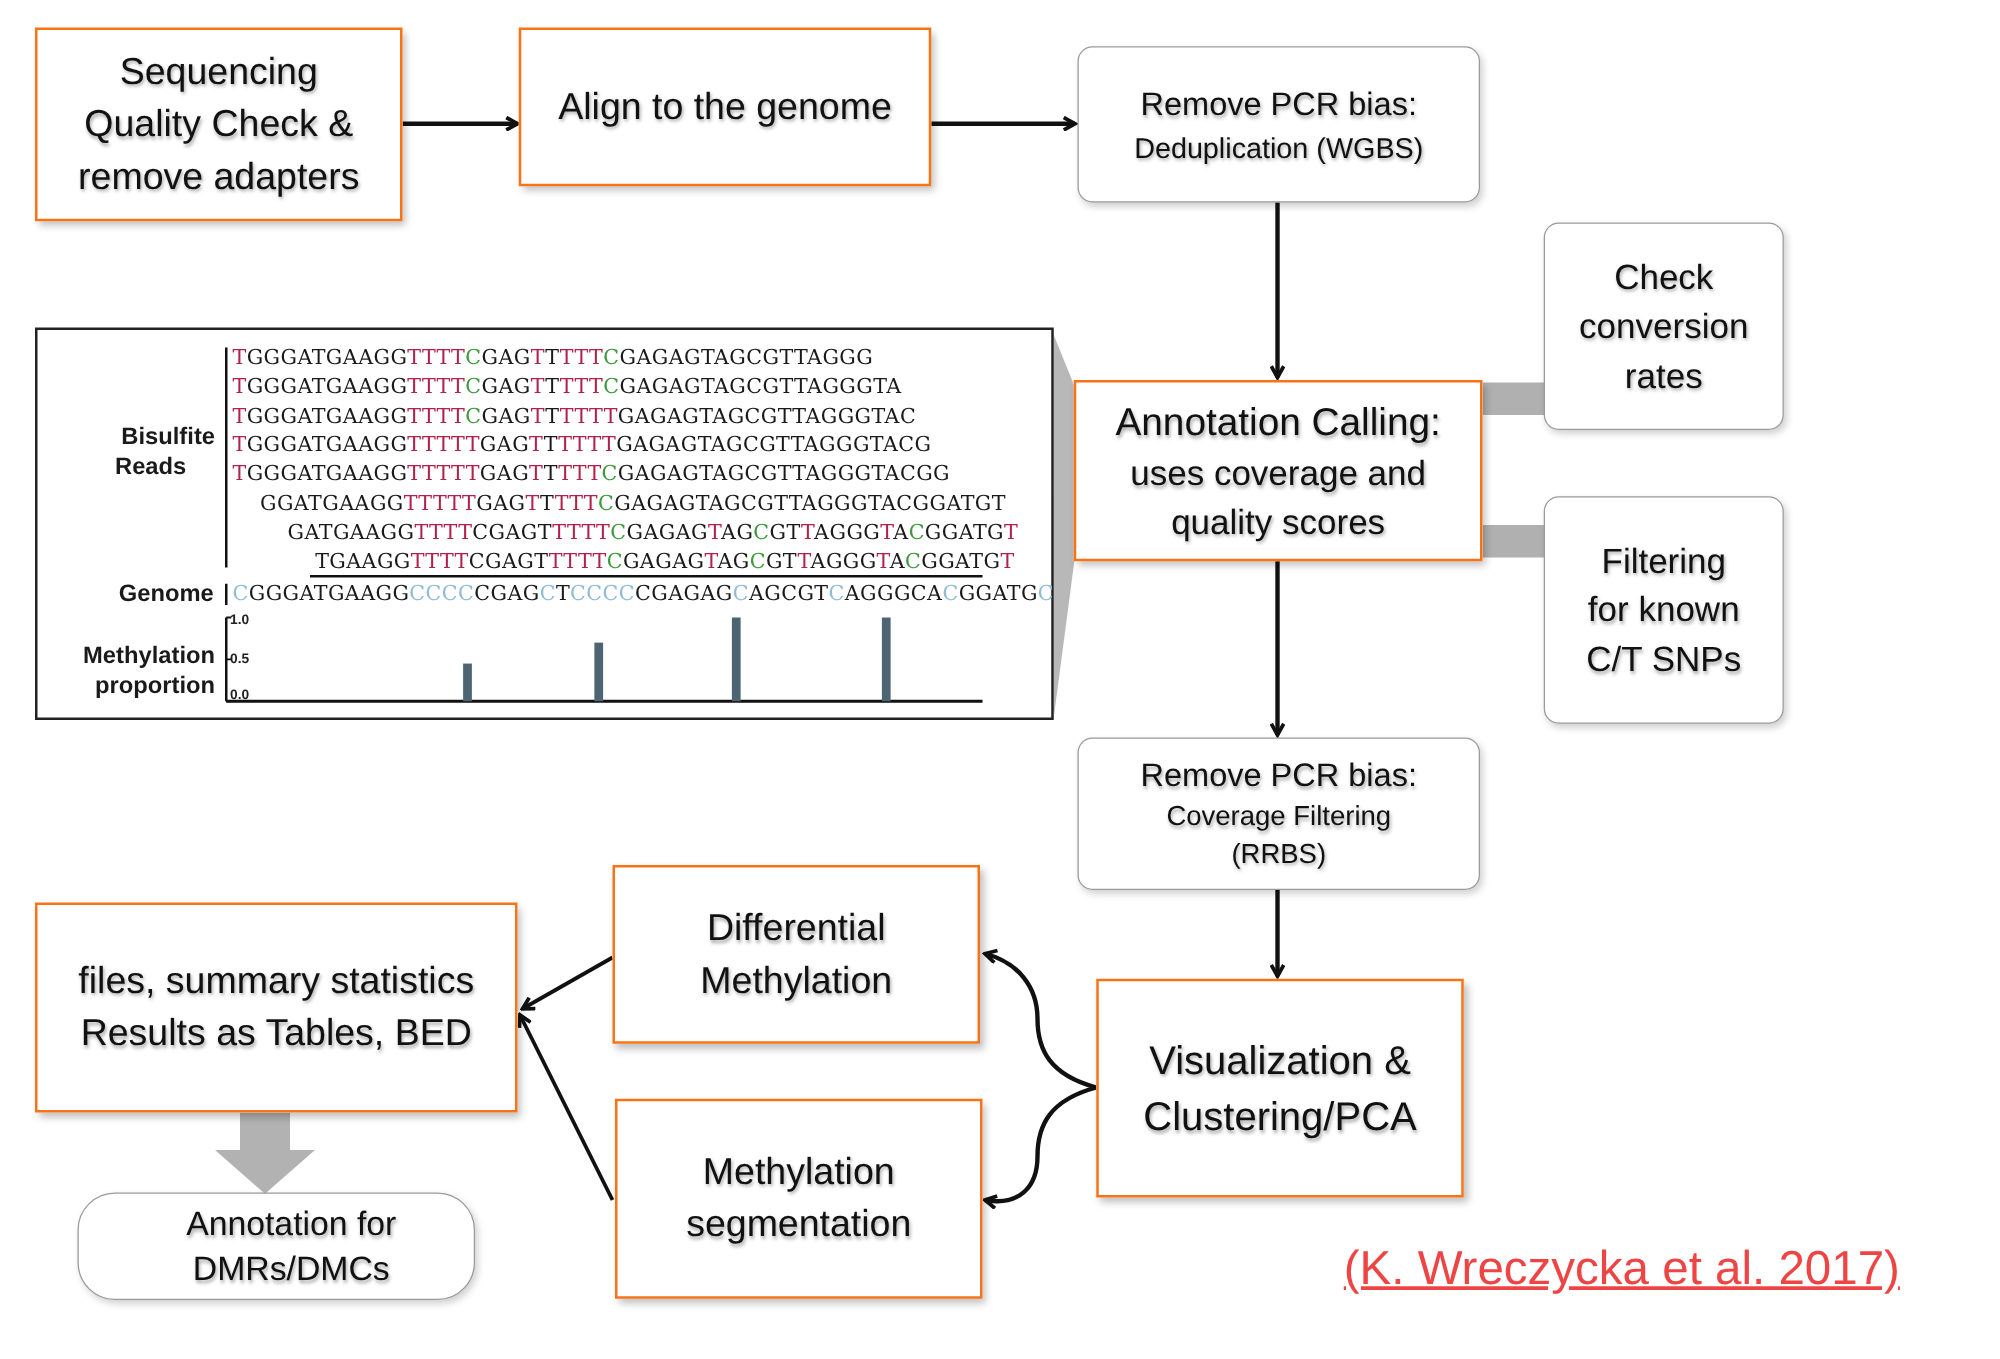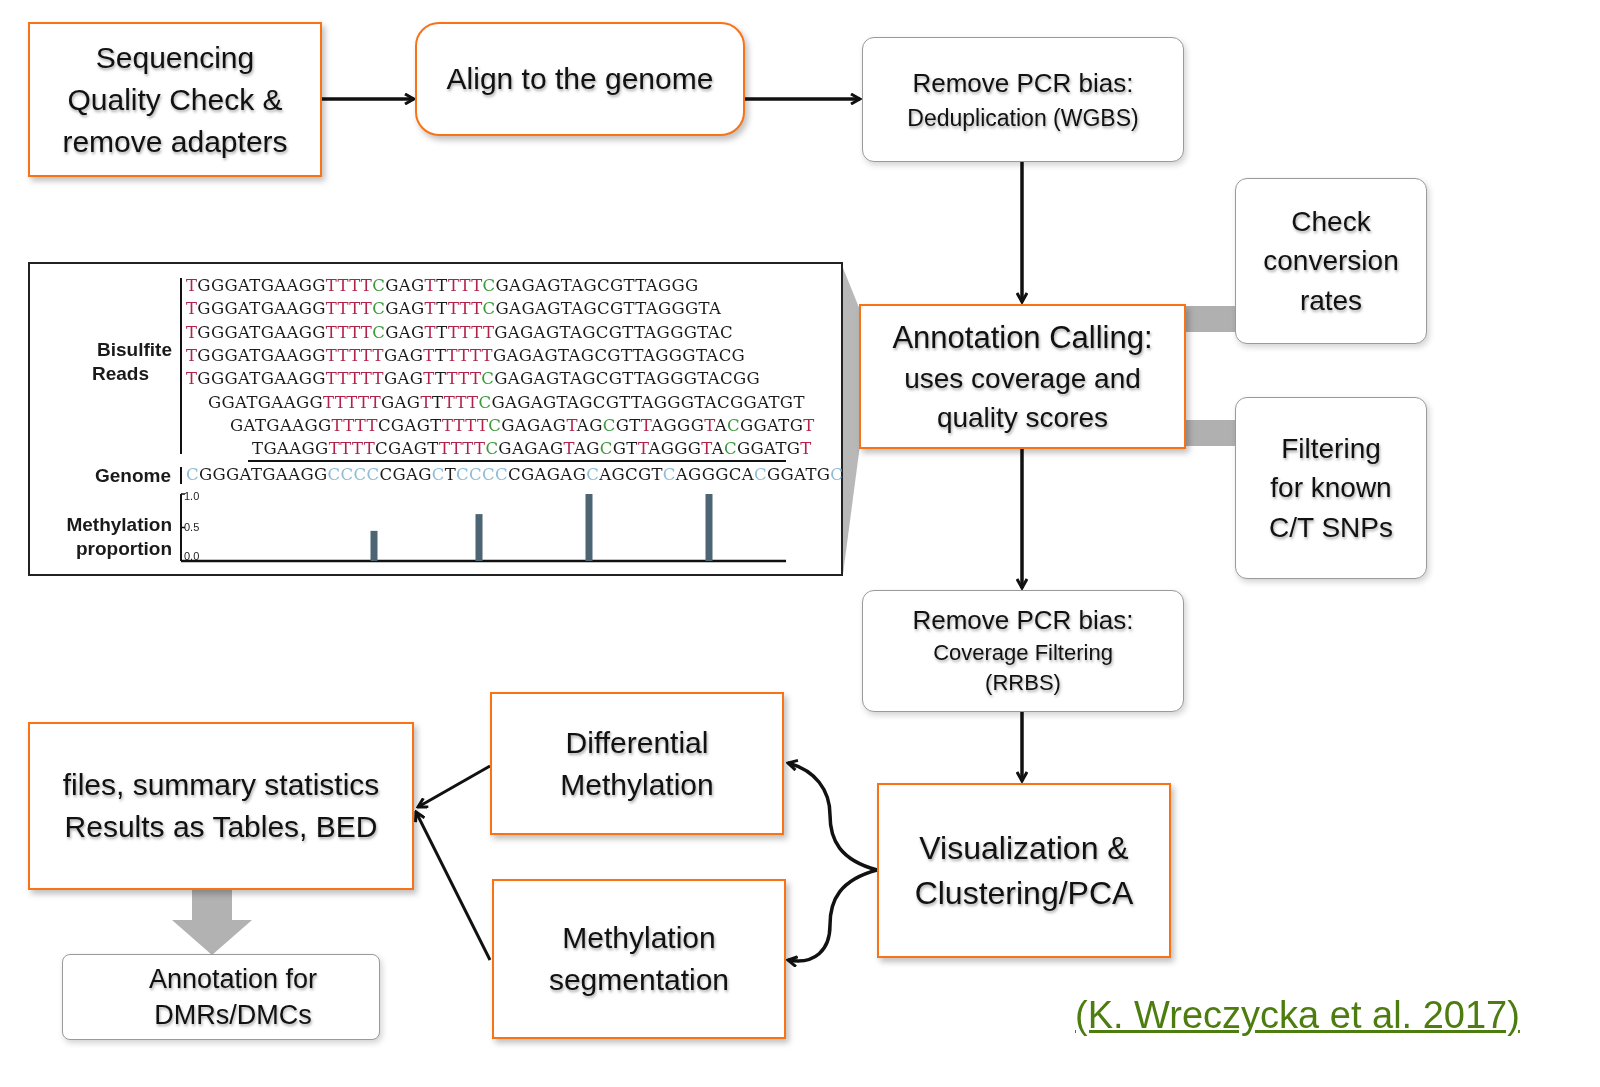--- a/index.html
+++ b/index.html
@@ -16,23 +16,23 @@
   .lbl-md { font-size: 28px; }
   svg.overlay { position: absolute; left: 0; top: 0; pointer-events: none; }
   
   #inset { position: absolute; left: 28px; top: 262px; width: 815px; height: 314px;
            border: 2px solid #222; box-sizing: border-box; background: #fff; }
   .seq-row { position: absolute; font-family: "DejaVu Serif", "Liberation Serif", serif;
              font-size: 16.5px; letter-spacing: 0.35px; white-space: pre; color: #1a1a1a; line-height: 20px; }
   .c-r { color: #b0224a; } .c-g { color: #3d9a3d; } .c-b { color: #8fbcd8; }
   .side-lbl { position: absolute; font-family: "Liberation Sans", sans-serif; font-weight: bold;
               font-size: 19px; color: #1a1a1a; text-align: right; line-height: 24px; }
-  .tick-lbl { position: absolute; font-family: "Liberation Sans", sans-serif; font-weight: normal; font-size: 11px; color: #222; }
+  .tick-lbl { position: absolute; font-family: "Liberation Sans", sans-serif; font-weight: bold; font-size: 11px; color: #222; }
   #citation { position: absolute; left: 1075px; top: 994px; font-family: "Liberation Sans", sans-serif;
-              font-size: 38px; color: #4d7c0f; text-decoration: underline; cursor: pointer; }
+              font-size: 38px; color: #ef4444; text-decoration: underline; cursor: pointer; }
 </style>
 </head>
 <body>
 
 <svg class="overlay" width="1600" height="1087">
   <defs>
     <marker id="ah" markerWidth="12" markerHeight="12" refX="10" refY="6" orient="auto" markerUnits="userSpaceOnUse">
       <path d="M1,1 L10,6 L1,11" fill="none" stroke="#111" stroke-width="3"></path>
     </marker>
   </defs>
@@ -58,21 +58,21 @@
 
   <polygon points="192,890 232,890 232,920 252,920 212,955 172,920 192,920" fill="#b2b2b2"></polygon>
 </svg>
 
 <div class="box" style="left:28px;top:22px;width:294px;height:155px;">
   <div class="lbl">Sequencing</div>
   <div class="lbl">Quality Check &amp;</div>
   <div class="lbl">remove adapters</div>
 </div>
 
-<div class="box" style="left:415px;top:22px;width:330px;height:114px;border-radius:24px;">
+<div class="box" style="left:415px;top:22px;width:330px;height:127px;">
   <div class="lbl">Align to the genome</div>
 </div>
 
 <div class="box rounded" style="left:862px;top:37px;width:322px;height:125px;">
   <div class="lbl lbl-sm" style="font-size:26px;">Remove PCR bias:</div>
   <div class="lbl lbl-sm" style="font-size:23px;">Deduplication (WGBS)</div>
 </div>
 
 <div class="box rounded" style="left:1235px;top:178px;width:192px;height:166px;">
   <div class="lbl lbl-md">Check</div>
@@ -111,21 +111,21 @@
 <div class="box" style="left:877px;top:783px;width:294px;height:175px;">
   <div class="lbl" style="font-size:32px;">Visualization &amp;</div>
   <div class="lbl" style="font-size:32px;">Clustering/PCA</div>
 </div>
 
 <div class="box" style="left:492px;top:879px;width:294px;height:160px;">
   <div class="lbl">Methylation</div>
   <div class="lbl">segmentation</div>
 </div>
 
-<div class="box rounded" style="left:62px;top:954px;width:318px;height:86px;border-radius:8px;padding-left:24px;">
+<div class="box rounded" style="left:62px;top:954px;width:318px;height:86px;border-radius:30px;padding-left:24px;">
   <div class="lbl" style="font-size:27px;line-height:1.35;">Annotation for</div>
   <div class="lbl" style="font-size:27px;line-height:1.35;">DMRs/DMCs</div>
 </div>
 
 <div id="inset">
   <div class="side-lbl" style="left:0;top:74px;width:142px;">
     <div>Bisulfite</div>
     <div style="text-align:left;padding-left:62px;">Reads</div>
   </div>
   <div class="side-lbl" style="left:0;top:200px;width:141px;">Genome</div>

